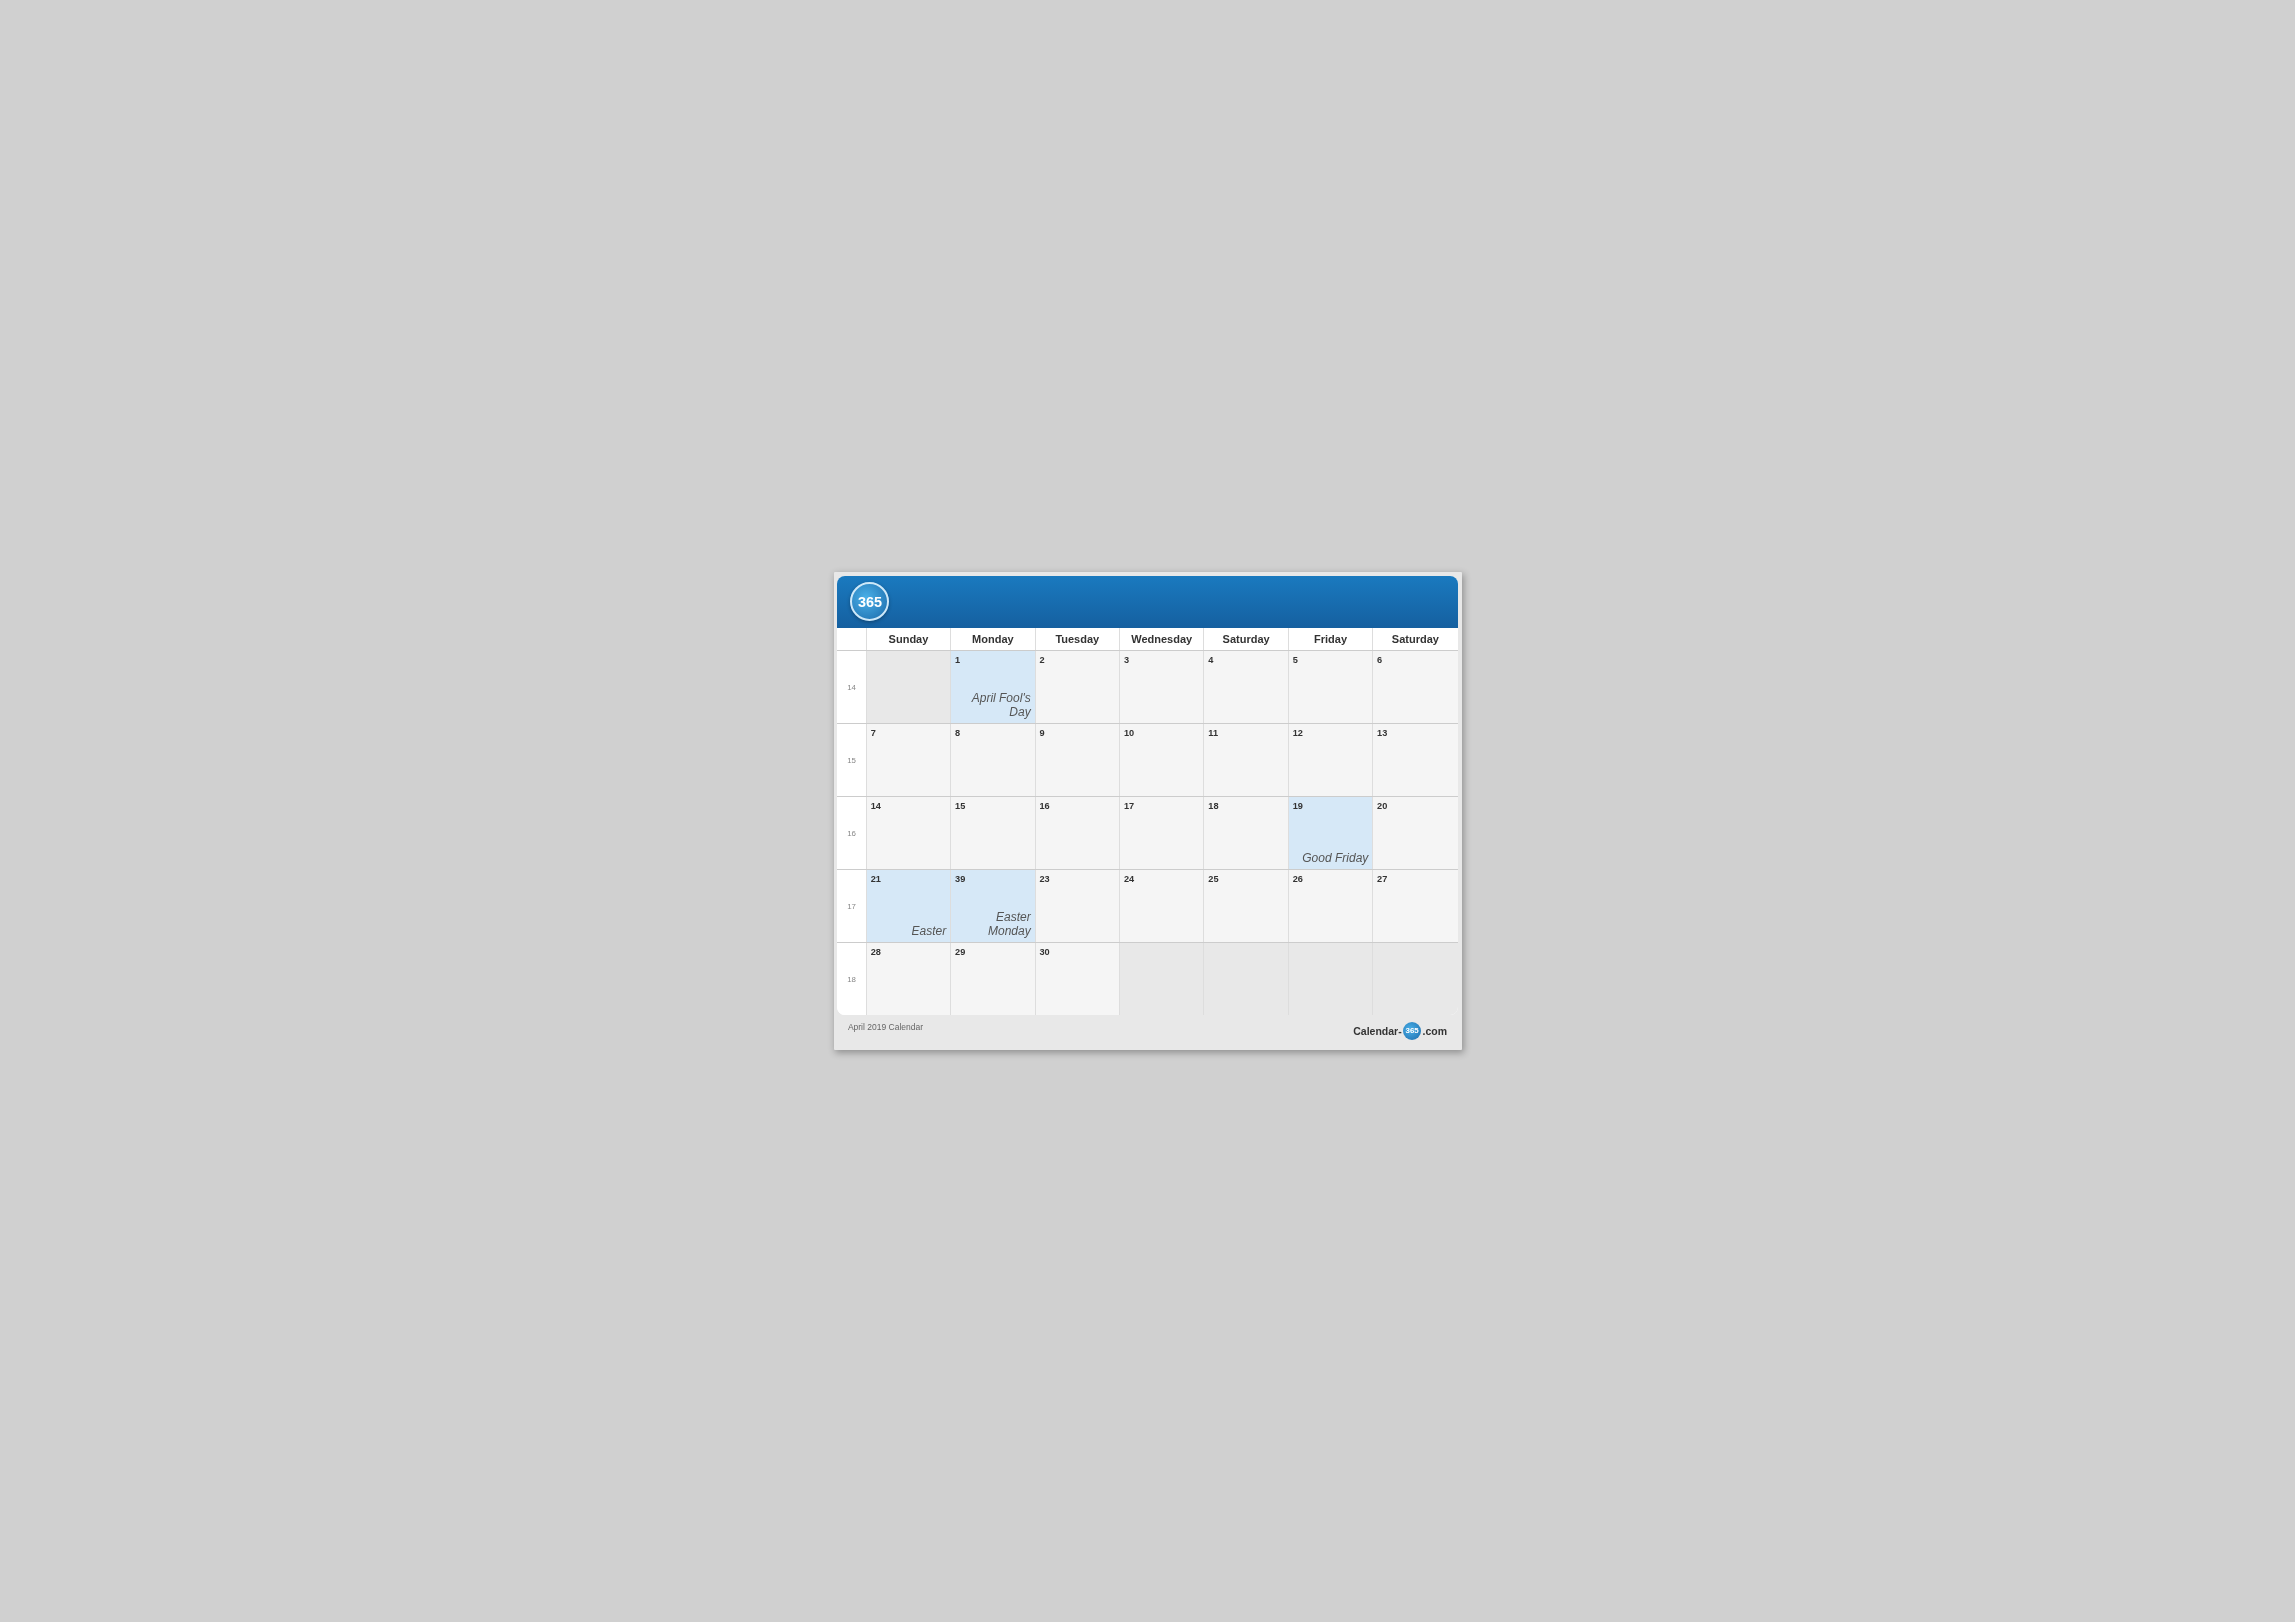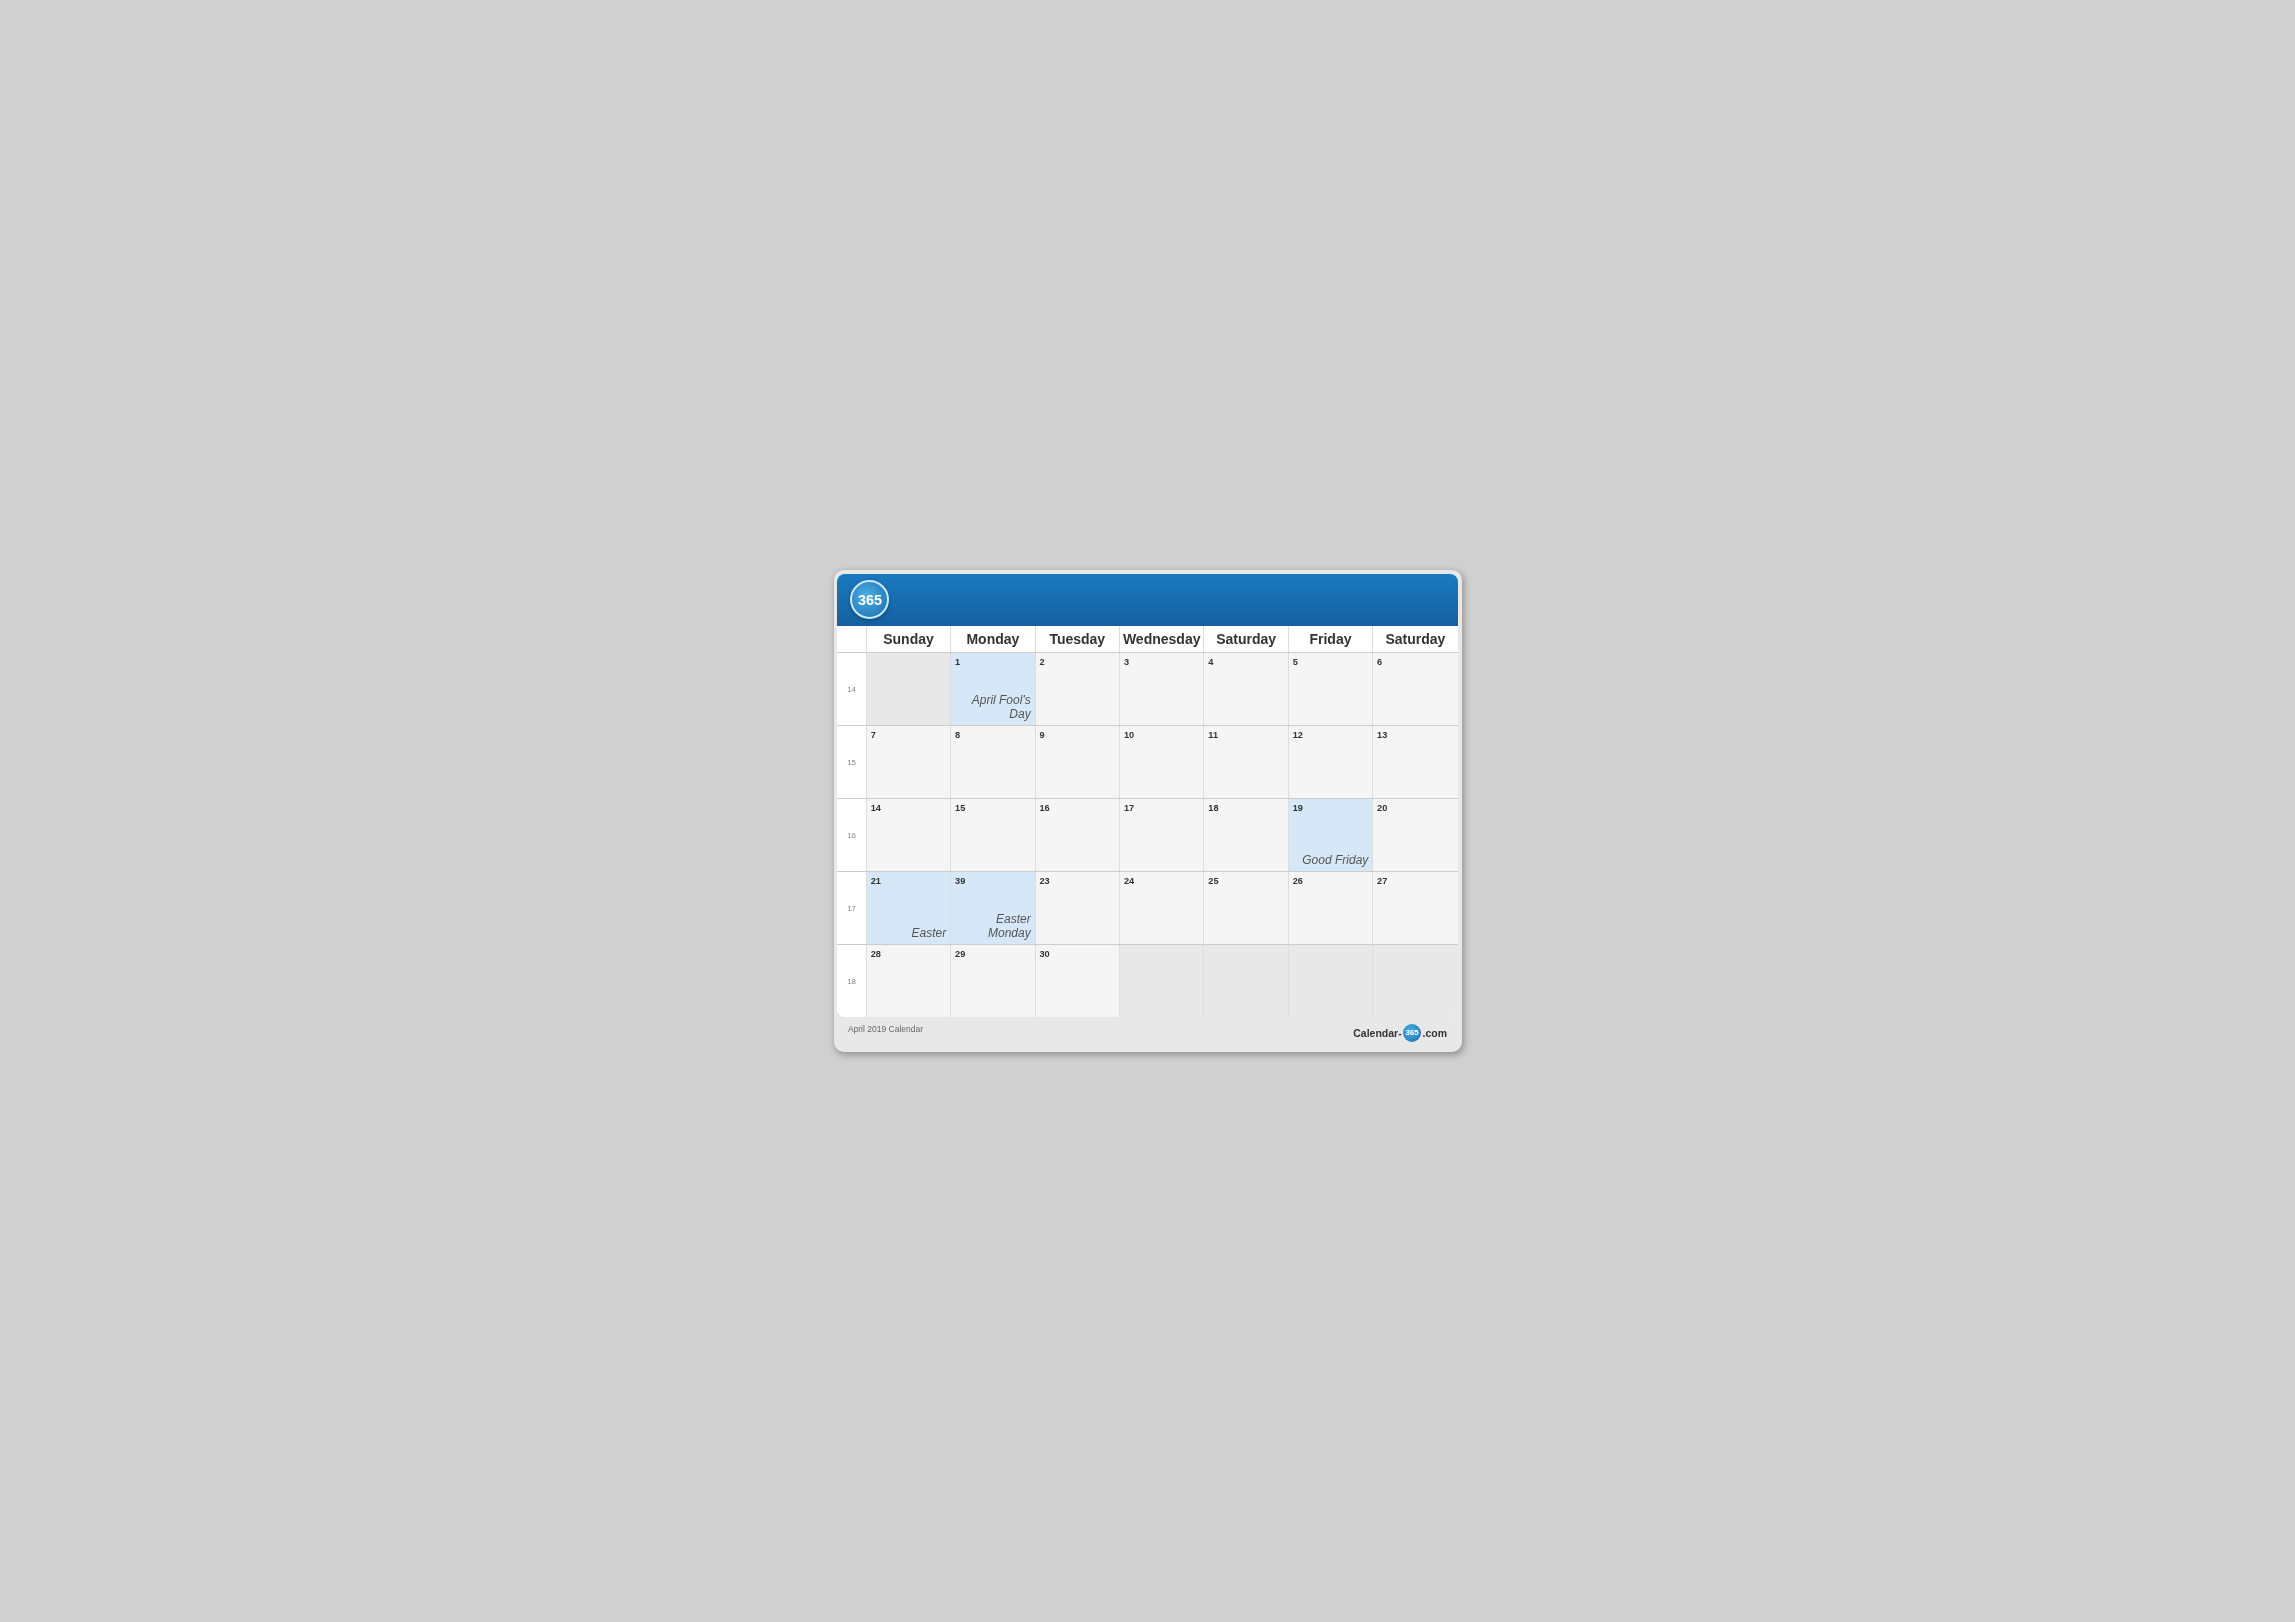--- a/index.html
+++ b/index.html
@@ -8,21 +8,21 @@
       display: flex;
       flex-direction: column;
       align-items: center;
       justify-content: center;
       min-height: 100vh;
       font-family: Arial, sans-serif;
       padding: 13px;
     }
     .calendar-wrapper {
       background: #e8e8e8;
-      border-radius: 10px;
+      border-radius: 1px;
       padding: 3.9px;
       box-shadow: 1.3px 2.6px 7.9px rgba(0,0,0,0.3);
       width: 628px;
       max-width: 100%;
     }
     .calendar-inner {
       background: #fff;
       border-radius: 7.9px;
       overflow: hidden;
     }
@@ -65,21 +65,21 @@
       grid-template-columns: 29.4px repeat(7, 1fr);
       background: #fff;
       border-bottom: 0.7px solid #ccc;
     }
     .week-num-header {
       border-right: 0.7px solid #ddd;
     }
     .day-header {
       text-align: center;
       font-weight: bold;
-      font-size: 14px;
+      font-size: 11px;
       padding: 5.2px 2.6px;
       color: #333;
       border-right: 0.7px solid #ddd;
     }
     .day-header:last-child { border-right: none; }
     
     .cal-grid {
       display: flex;
       flex-direction: column;
     }

